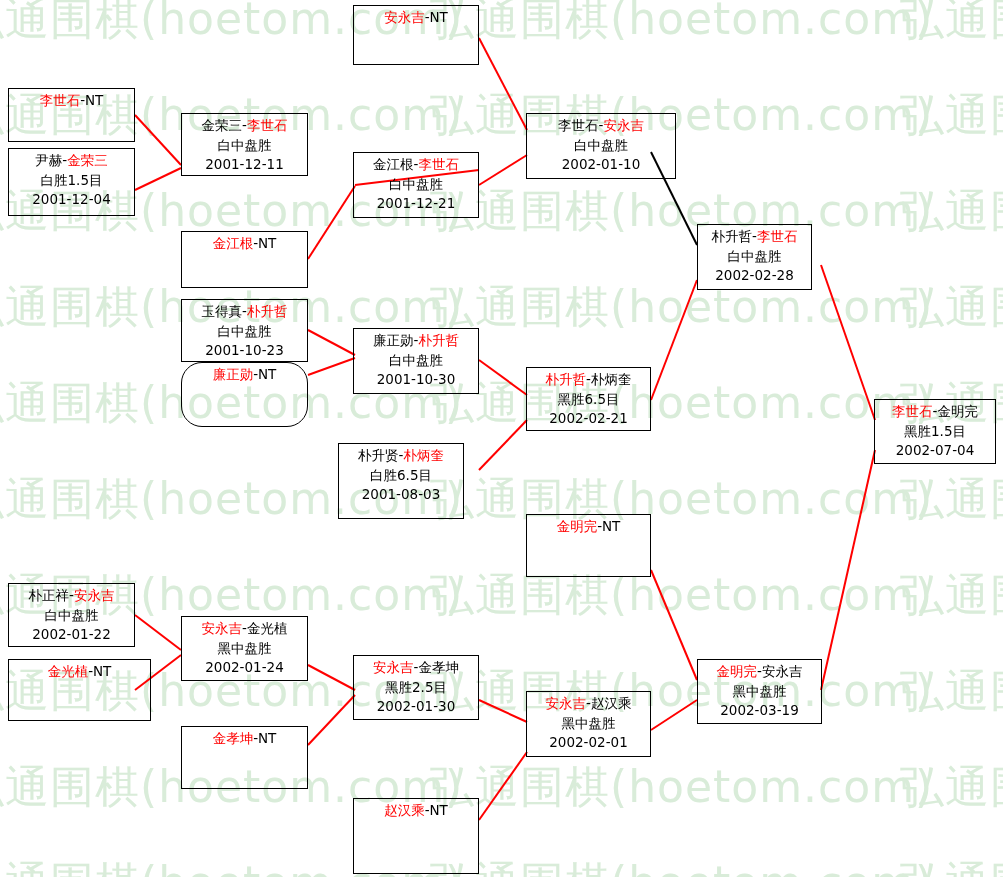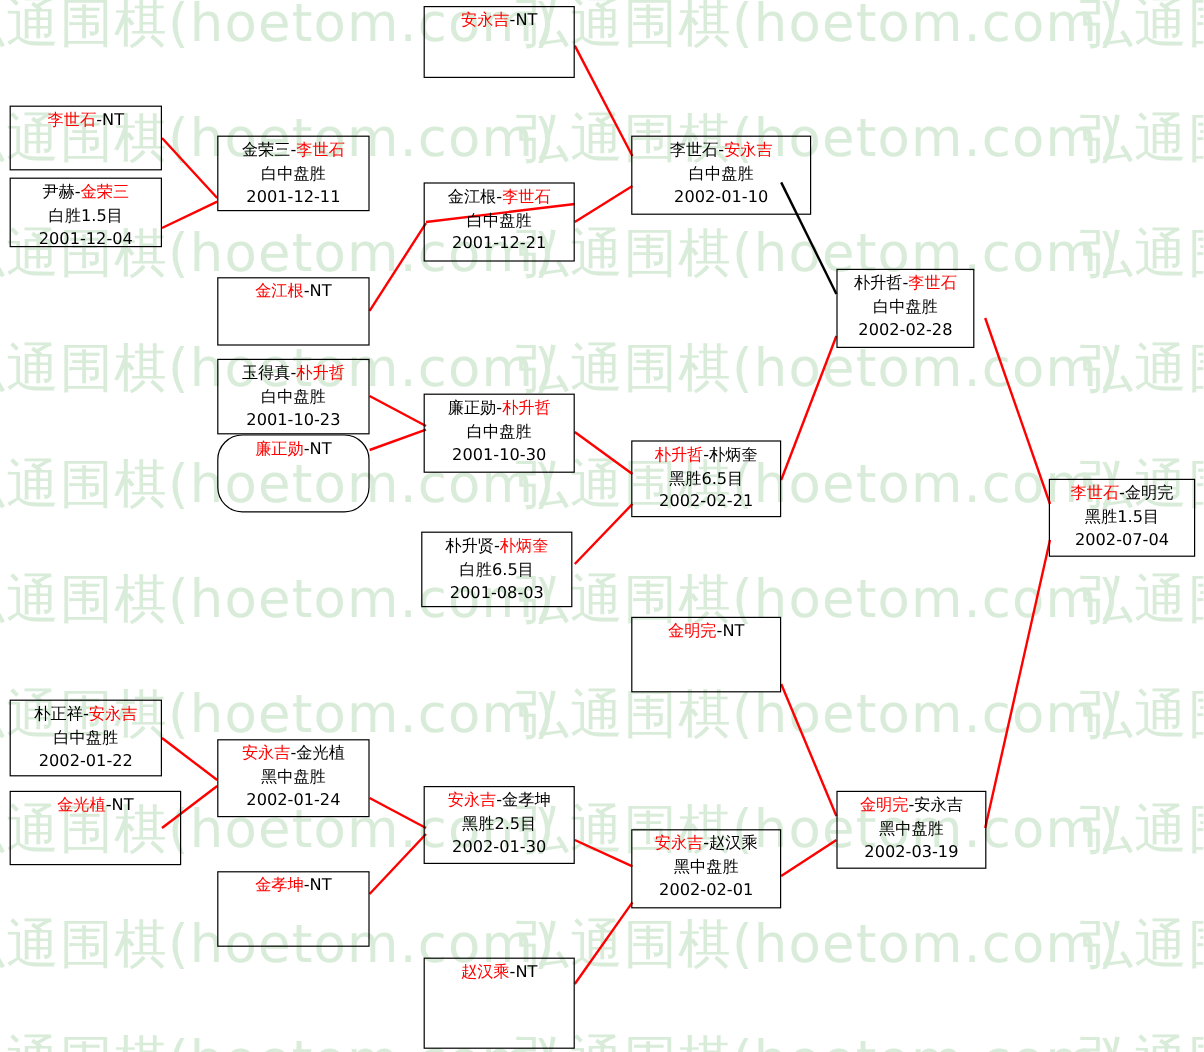--- a/index.html
+++ b/index.html
@@ -129,21 +129,21 @@
 
     <line x1="651" y1="570" x2="697" y2="680" stroke="#ff0000" stroke-width="2"></line>
     <line x1="651" y1="730" x2="697" y2="700" stroke="#ff0000" stroke-width="2"></line>
 
     <line x1="821" y1="690" x2="875" y2="450" stroke="#ff0000" stroke-width="2"></line>
   </svg>
 
   <div class="node" style="left:8px;  top:88px;  width:127px; height:54px;">
       <span class="ln"><span class="red">李世石</span><span class="blk">-NT</span></span>
     </div>
-  <div class="node" style="left:8px;  top:148px; width:127px; height:58px;">
+  <div class="node" style="left:8px;  top:148px; width:127px; height:68px;">
       <span class="ln"><span class="blk">尹赫-</span><span class="red">金荣三</span></span>
       <span class="ln"><span class="blk">白胜1.5目</span></span>
       <span class="ln"><span class="blk">2001-12-04</span></span>
     </div>
   <div class="node" style="left:181px;top:113px; width:127px; height:63px;">
       <span class="ln"><span class="blk">金荣三-</span><span class="red">李世石</span></span>
       <span class="ln"><span class="blk">白中盘胜</span></span>
       <span class="ln"><span class="blk">2001-12-11</span></span>
     </div>
   <div class="node" style="left:353px;top:5px;   width:126px; height:60px;">
@@ -168,21 +168,21 @@
       <span class="ln"><span class="blk">2001-10-23</span></span>
     </div>
   <div class="node" style="left:181px;top:362px; width:127px; height:65px;border-radius:21px;">
       <span class="ln"><span class="red">廉正勋</span><span class="blk">-NT</span></span>
     </div>
   <div class="node" style="left:353px;top:328px; width:126px; height:66px;">
       <span class="ln"><span class="blk">廉正勋-</span><span class="red">朴升哲</span></span>
       <span class="ln"><span class="blk">白中盘胜</span></span>
       <span class="ln"><span class="blk">2001-10-30</span></span>
     </div>
-  <div class="node" style="left:351px;top:443px; width:126px; height:63px;text-align:center;">
+  <div class="node" style="left:338px;top:443px; width:126px; height:76px;text-align:center;">
       <span class="ln"><span class="blk">朴升贤-</span><span class="red">朴炳奎</span></span>
       <span class="ln"><span class="blk">白胜6.5目</span></span>
       <span class="ln"><span class="blk">2001-08-03</span></span>
     </div>
   <div class="node" style="left:526px;top:367px; width:125px; height:64px;">
       <span class="ln"><span class="red">朴升哲</span><span class="blk">-朴炳奎</span></span>
       <span class="ln"><span class="blk">黑胜6.5目</span></span>
       <span class="ln"><span class="blk">2002-02-21</span></span>
     </div>
   <div class="node" style="left:697px;top:224px; width:115px; height:66px;">

